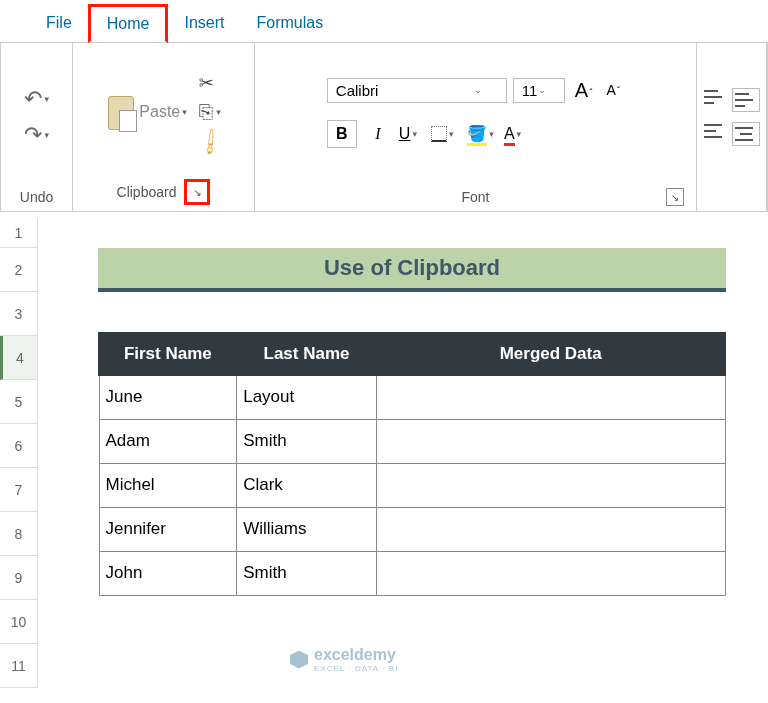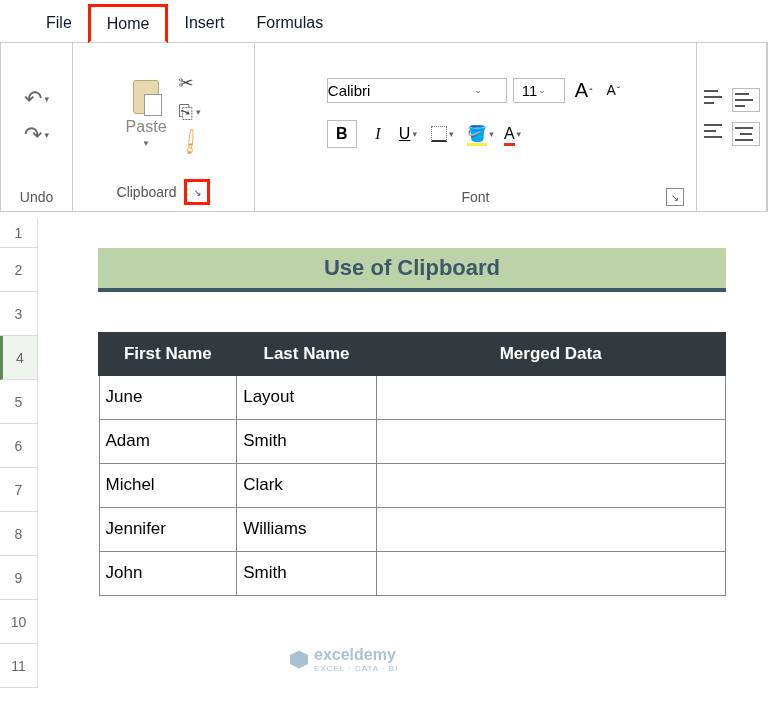--- a/index.html
+++ b/index.html
@@ -1,49 +1,49 @@
 <!DOCTYPE html>
 <html><head>
 <meta charset="utf-8">
 <style>
 * { box-sizing: border-box; margin: 0; padding: 0; }
 body { font-family: "Segoe UI", Arial, sans-serif; background: #fff; width: 768px; height: 703px; overflow: hidden; position: relative; }
 
 
 .tabs { display: flex; align-items: center; padding: 4px 0 0 30px; height: 42px; background: #fff; }
-.tab { padding: 8px 16px; font-size: 16px; color: #0f172a; cursor: pointer; }
+.tab { padding: 8px 16px; font-size: 16px; color: #0369a1; cursor: pointer; }
 .tab.active { border-bottom: 2px solid transparent; }
 .red-box { border: 3px solid #ff1a00; }
 
 
 .ribbon { display: flex; border: 1px solid #ccc; border-top: 1px solid #ccc; height: 170px; background: #fff; }
 .group { border-right: 1px solid #ccc; padding: 6px 8px 4px; display: flex; flex-direction: column; justify-content: space-between; align-items: center; }
 .group-body { flex: 1; display: flex; align-items: center; justify-content: center; gap: 6px; }
 .group-label { font-size: 14px; color: #555; padding: 4px 0 2px; display: flex; align-items: center; gap: 8px; }
 .launcher { width: 18px; height: 18px; border: 1px solid #888; display: inline-flex; align-items: center; justify-content: center; font-size: 10px; }
 .launcher.red { border: 3px solid #ff1a00; padding: 2px; width: 26px; height: 26px; }
 
 
 .undo-col { display: flex; flex-direction: column; gap: 10px; align-items: center; }
 .undo-btn, .redo-btn { font-size: 22px; color: #666; display: flex; align-items: center; gap: 2px; }
 .drop-caret { font-size: 9px; color: #666; }
 
 
-.paste-col { display: flex; flex-direction: column; align-items: center; gap: 2px; color: #888; }
+.paste-col { display: flex; flex-direction: row; align-items: center; gap: 2px; color: #888; }
 .paste-icon { width: 32px; height: 40px; position: relative; }
 .paste-clip { width: 26px; height: 34px; background: #e7d8b1; border: 1px solid #bba86e; border-radius: 3px; position: absolute; top: 4px; left: 3px; }
 .paste-note { width: 18px; height: 22px; background: #fff; border: 1px solid #999; position: absolute; bottom: 0; right: 0; }
 .clip-col { display: flex; flex-direction: column; gap: 8px; align-items: flex-start; padding-left: 6px; }
 .clip-row { display: flex; align-items: center; gap: 3px; font-size: 18px; color: #444; }
 .brush { color: #e8a02c; transform: rotate(-40deg); display:inline-block; }
 
 
 .font-group { flex: 1; }
 .font-row { display: flex; align-items: center; gap: 6px; margin-bottom: 10px; }
-.font-name { border: 1px solid #bbb; padding: 3px 24px 3px 0; width: 180px; font-size: 15px; display: flex; justify-content: space-between; align-items: center; }
+.font-name { border: 1px solid #bbb; padding: 3px 24px 3px 8px; width: 180px; font-size: 15px; display: flex; justify-content: space-between; align-items: center; }
 .font-size { border: 1px solid #bbb; padding: 3px 18px 3px 8px; width: 52px; font-size: 15px; display: flex; justify-content: space-between; align-items: center; }
 .aa-big { font-size: 20px; }
 .aa-small { font-size: 14px; vertical-align: baseline; }
 .aa-btn { display: inline-flex; align-items: baseline; gap: 1px; padding: 2px 4px; }
 .fmt-btn { border: 1px solid #bbb; width: 30px; height: 28px; display: inline-flex; align-items: center; justify-content: center; font-size: 16px; }
 .underline-a { position: relative; display: inline-block; }
 .color-bar { position: absolute; left: 0; right: 0; bottom: -3px; height: 3px; }
 .color-bar.yellow { background: #ffeb3b; }
 .color-bar.red { background: #e8301c; }
 .borders-icon { width: 16px; height: 16px; border: 1px dotted #777; border-bottom: 2px solid #333; }

